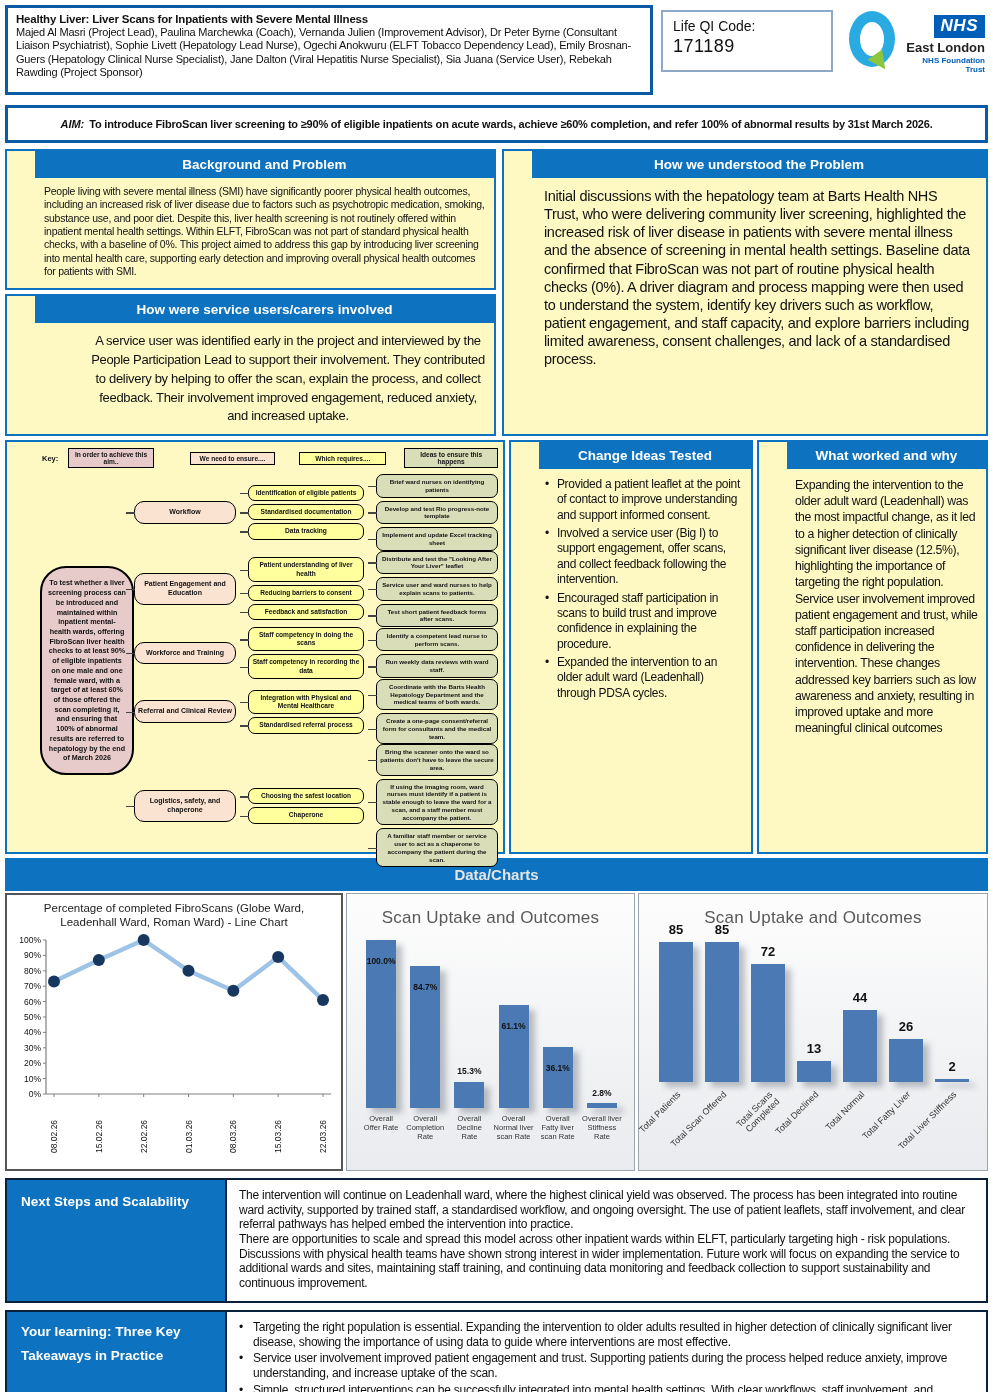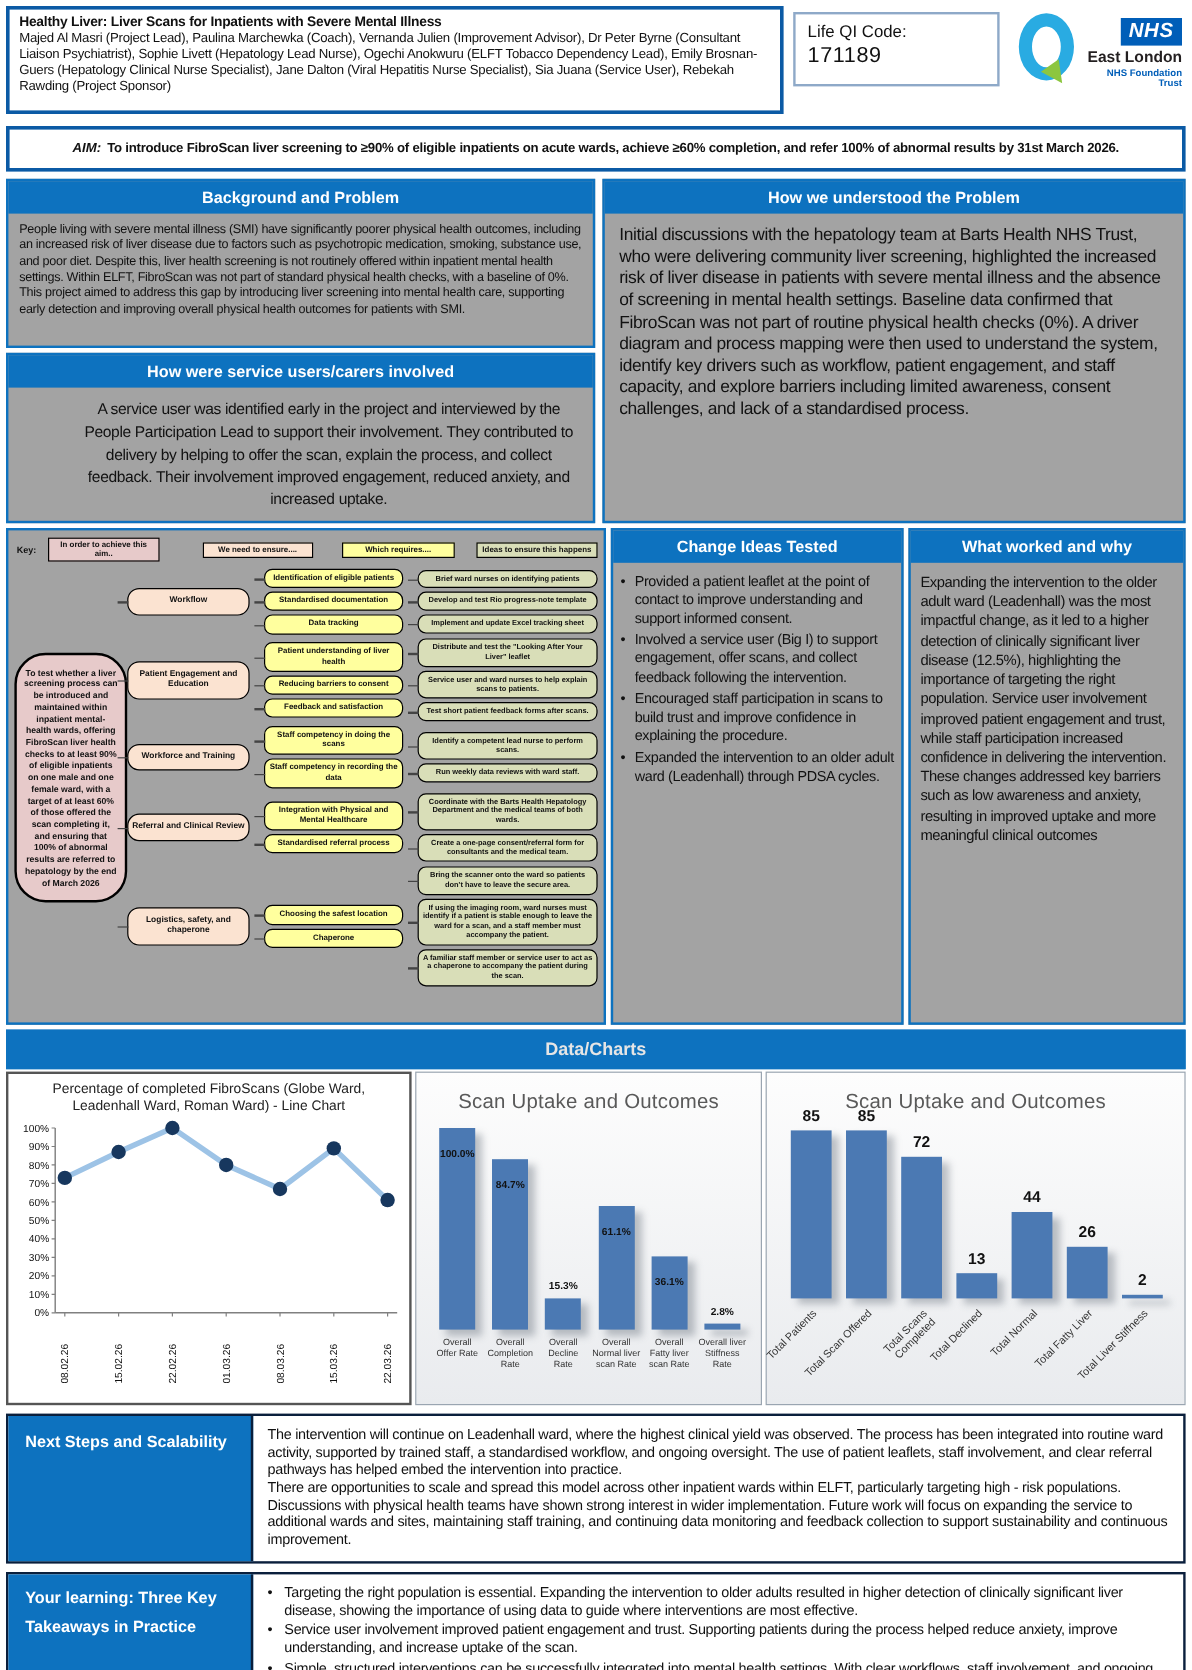--- a/index.html
+++ b/index.html
@@ -28,21 +28,21 @@
   .trust-name { font-size:13px; font-weight:bold; color:#231f20; margin-top:2px; }
   .trust-sub { font-size:8px; color:#005eb8; font-weight:bold; margin-top:1px; }
 
   
   .aim-bar { margin-top:8px; border:3px solid #0b5aa5; height:38px; display:flex; align-items:center;
              justify-content:center; gap:5px; padding:0 10px; }
   .aim-label { font-weight:bold; font-style:italic; font-size:11px; }
   .aim-text { font-size:11px; font-weight:600; letter-spacing:-0.2px; }
 
   
-  .panel { border:2.5px solid #0d72bf; background:#a3a3a3; display:flex; flex-direction:column; }
+  .panel { border:2.5px solid #0d72bf; background:#fef9c3; display:flex; flex-direction:column;padding-left:28px; }
   .panel-header { background:#0d72bf; color:#fff; font-weight:bold; text-align:center;
                   font-size:13.5px; padding:6px 4px; }
   .panel-body { padding:7px 9px; }
 
   .mid-row { display:flex; gap:6px; margin-top:6px; height:287px; }
   .mid-left { width:492px; display:flex; flex-direction:column; gap:4px; }
   .bg-panel { height:141px; }
   .bg-panel .panel-body { font-size:10.5px; line-height:1.27; letter-spacing:-0.25px; }
   .su-panel { height:142px; }
   .su-panel .panel-body { font-size:13px; line-height:1.45; text-align:center; letter-spacing:-0.3px; padding-top:9px;margin-left:47px; }
@@ -93,21 +93,21 @@
   .bar1-box { width:289px; }
   .bar2-box { width:350px; }
   .bar-title { text-align:center; color:#595959; font-size:17px; margin-top:14px; letter-spacing:0.2px; }
   .bar-plot { position:relative; }
   .bar { position:absolute; bottom:0; background:#4b79b3; box-shadow:6px 5px 6px rgba(110,120,130,.45); }
   .bar-val { position:absolute; font-weight:bold; color:#111; text-align:center; }
   .cat-label { position:absolute; color:#333; text-align:center; }
 
   
   .bottom-box { margin-top:7px; border:2.5px solid #0a1f3c; display:flex; }
-  .bottom-title { width:204px; background:#0d72bf; color:#fff; font-weight:bold; font-size:13.5px;
+  .bottom-title { width:220px; background:#0d72bf; color:#fff; font-weight:bold; font-size:13.5px;
                   padding:12px 14px; line-height:1.6; border-right:2.5px solid #0a1f3c; }
   .bottom-content { flex:1; padding:8px 12px; font-size:12px; line-height:1.22; letter-spacing:-0.25px; }
   .next-steps-box { height:125px; }
   .next-steps-box .bottom-title { line-height:1.5; }
   .learning-box { height:102px; }
   .learning-box .bottom-title { padding-top:8px; line-height:1.75; }
   .learning-box ul { list-style:none; }
   .learning-box li { display:flex; gap:10px; margin-bottom:2px; }
   .learning-box li .dot { flex:0 0 auto; }
 </style>

